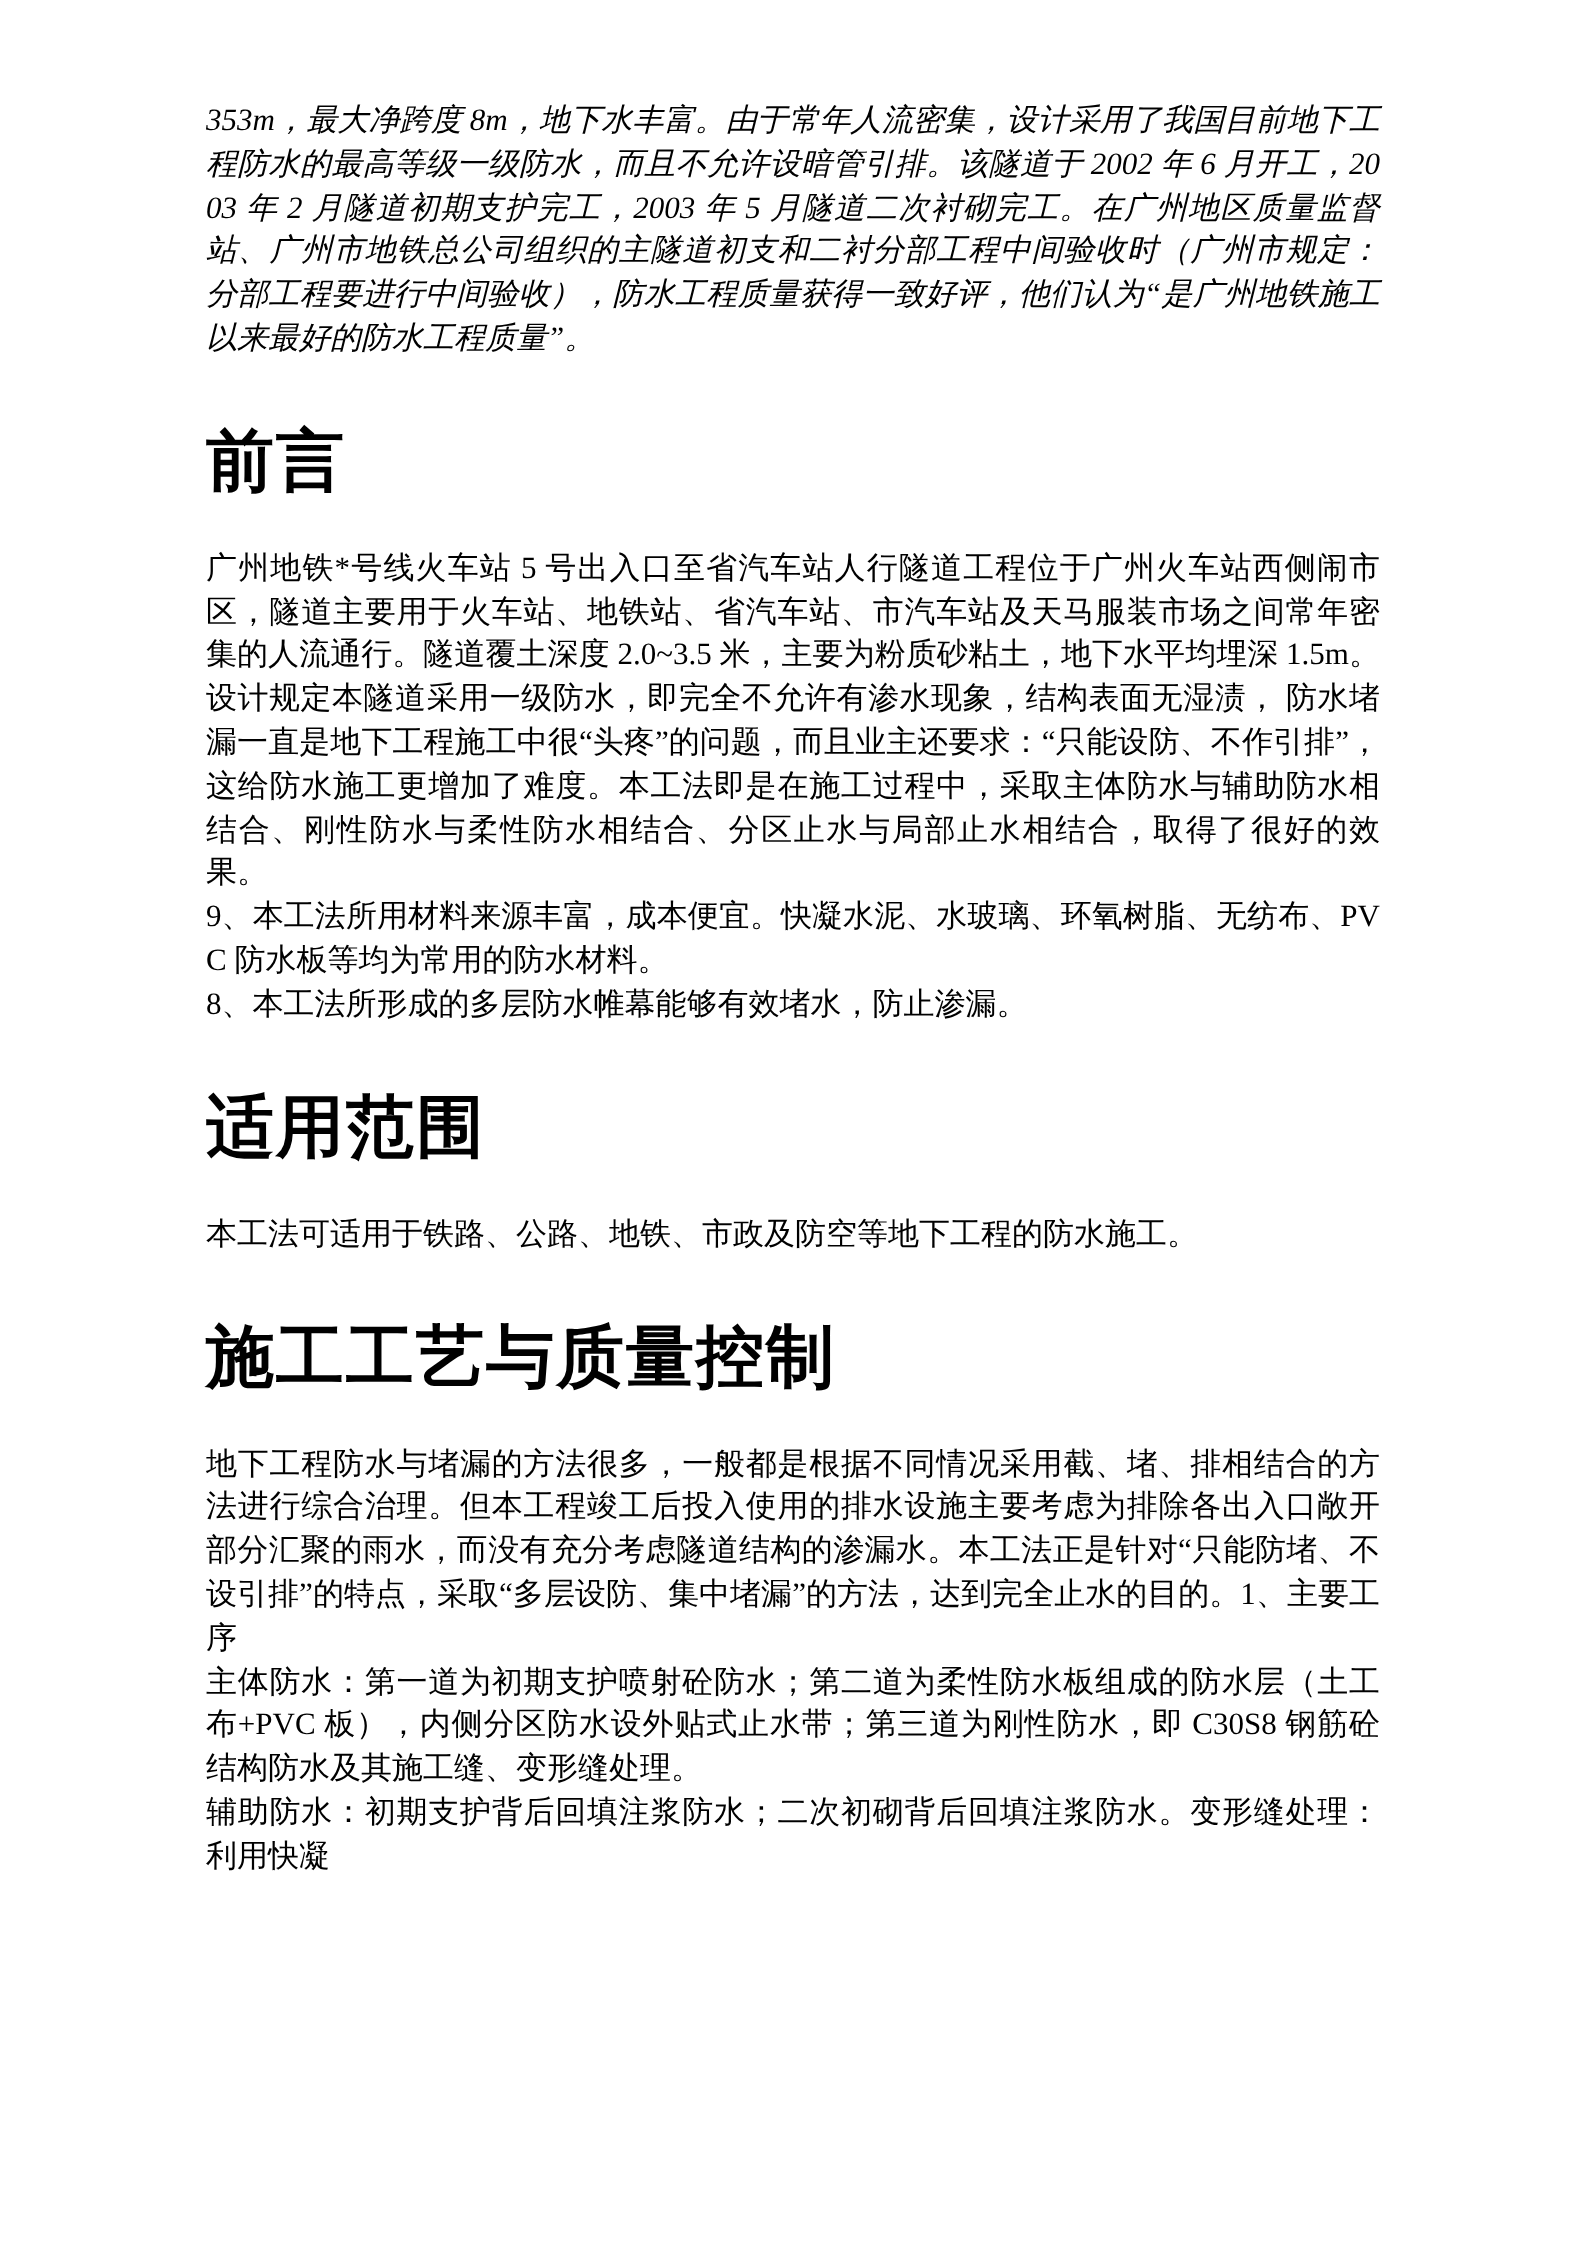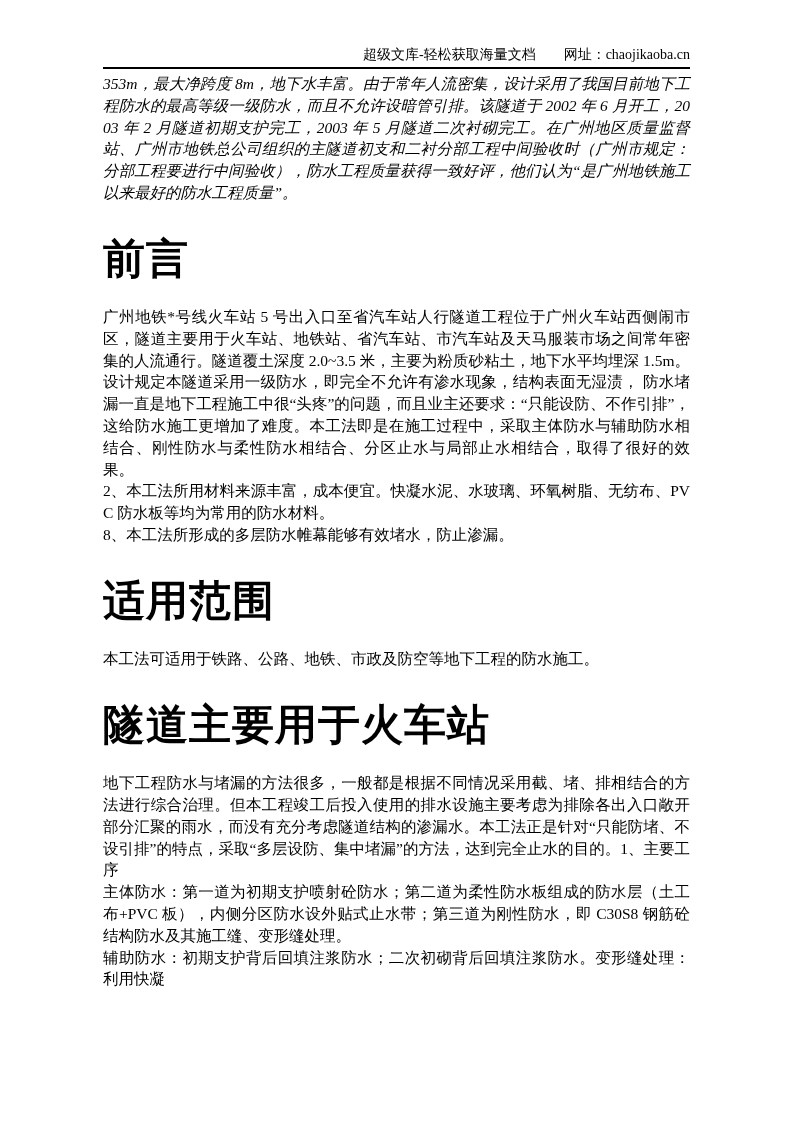--- a/index.html
+++ b/index.html
@@ -35,45 +35,42 @@
     line-height: 21.8px;
     text-align: justify;
     margin: 0;
     word-break: break-all;
   }
   .intro-para {
     margin-top: 4px;
     font-style: italic;
   }
   h1.doc-heading {
-    font-size: 42px;
+    font-size: 34px;
     line-height: 1.15;
     font-weight: 700;
     letter-spacing: 1px;
     margin: 31px 0 23px 0;
   }
 </style>
 </head>
 <body>
 
 <div class="page">
 
-  <div class="doc-header">
-    <span>超级文库-轻松获取海量文档</span><span class="url-group"><span>网址：</span><span>chaojikaoba.cn</span></span>
-  </div>
 
   <p class="body-para intro-para">353m，最大净跨度 8m，地下水丰富。由于常年人流密集，设计采用了我国目前地下工程防水的最高等级一级防水，而且不允许设暗管引排。该隧道于 2002 年 6 月开工，2003 年 2 月隧道初期支护完工，2003 年 5 月隧道二次衬砌完工。在广州地区质量监督站、广州市地铁总公司组织的主隧道初支和二衬分部工程中间验收时（广州市规定：分部工程要进行中间验收），防水工程质量获得一致好评，他们认为“是广州地铁施工以来最好的防水工程质量”。</p>
 
   <h1 class="doc-heading">前言</h1>
   <p class="body-para">广州地铁*号线火车站 5 号出入口至省汽车站人行隧道工程位于广州火车站西侧闹市区，隧道主要用于火车站、地铁站、省汽车站、市汽车站及天马服装市场之间常年密集的人流通行。隧道覆土深度 2.0~3.5 米，主要为粉质砂粘土，地下水平均埋深 1.5m。设计规定本隧道采用一级防水，即完全不允许有渗水现象，结构表面无湿渍， 防水堵漏一直是地下工程施工中很“头疼”的问题，而且业主还要求：“只能设防、不作引排”，这给防水施工更增加了难度。本工法即是在施工过程中，采取主体防水与辅助防水相结合、刚性防水与柔性防水相结合、分区止水与局部止水相结合，取得了很好的效果。</p>
 
-  <p class="body-para">2、本工法所用材料来源丰富，成本便宜。快凝水泥、水玻璃、环氧树脂、无纺布、PVC 防水板等均为常用的防水材料。</p>
+  <p class="body-para">9、本工法所用材料来源丰富，成本便宜。快凝水泥、水玻璃、环氧树脂、无纺布、PVC 防水板等均为常用的防水材料。</p>
   <p class="body-para">8、本工法所形成的多层防水帷幕能够有效堵水，防止渗漏。</p>
 
   <h1 class="doc-heading">适用范围</h1>
   <p class="body-para">本工法可适用于铁路、公路、地铁、市政及防空等地下工程的防水施工。</p>
 
-  <h1 class="doc-heading">隧道主要用于火车站</h1>
+  <h1 class="doc-heading">施工工艺与质量控制</h1>
   <p class="body-para">地下工程防水与堵漏的方法很多，一般都是根据不同情况采用截、堵、排相结合的方法进行综合治理。但本工程竣工后投入使用的排水设施主要考虑为排除各出入口敞开部分汇聚的雨水，而没有充分考虑隧道结构的渗漏水。本工法正是针对“只能防堵、不设引排”的特点，采取“多层设防、集中堵漏”的方法，达到完全止水的目的。1、主要工序</p>
   <p class="body-para">主体防水：第一道为初期支护喷射砼防水；第二道为柔性防水板组成的防水层（土工布+PVC 板），内侧分区防水设外贴式止水带；第三道为刚性防水，即 C30S8 钢筋砼结构防水及其施工缝、变形缝处理。</p>
   <p class="body-para">辅助防水：初期支护背后回填注浆防水；二次初砌背后回填注浆防水。变形缝处理：利用快凝</p>
 
 </div>
 
 </body></html>

